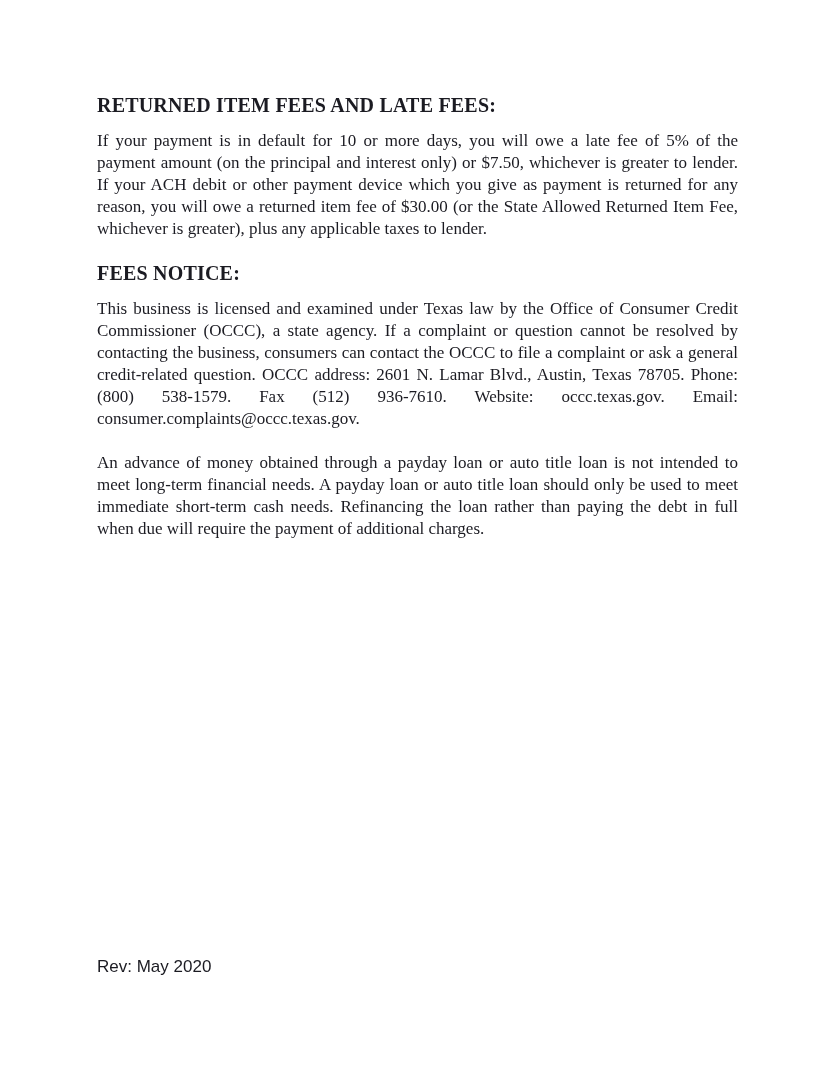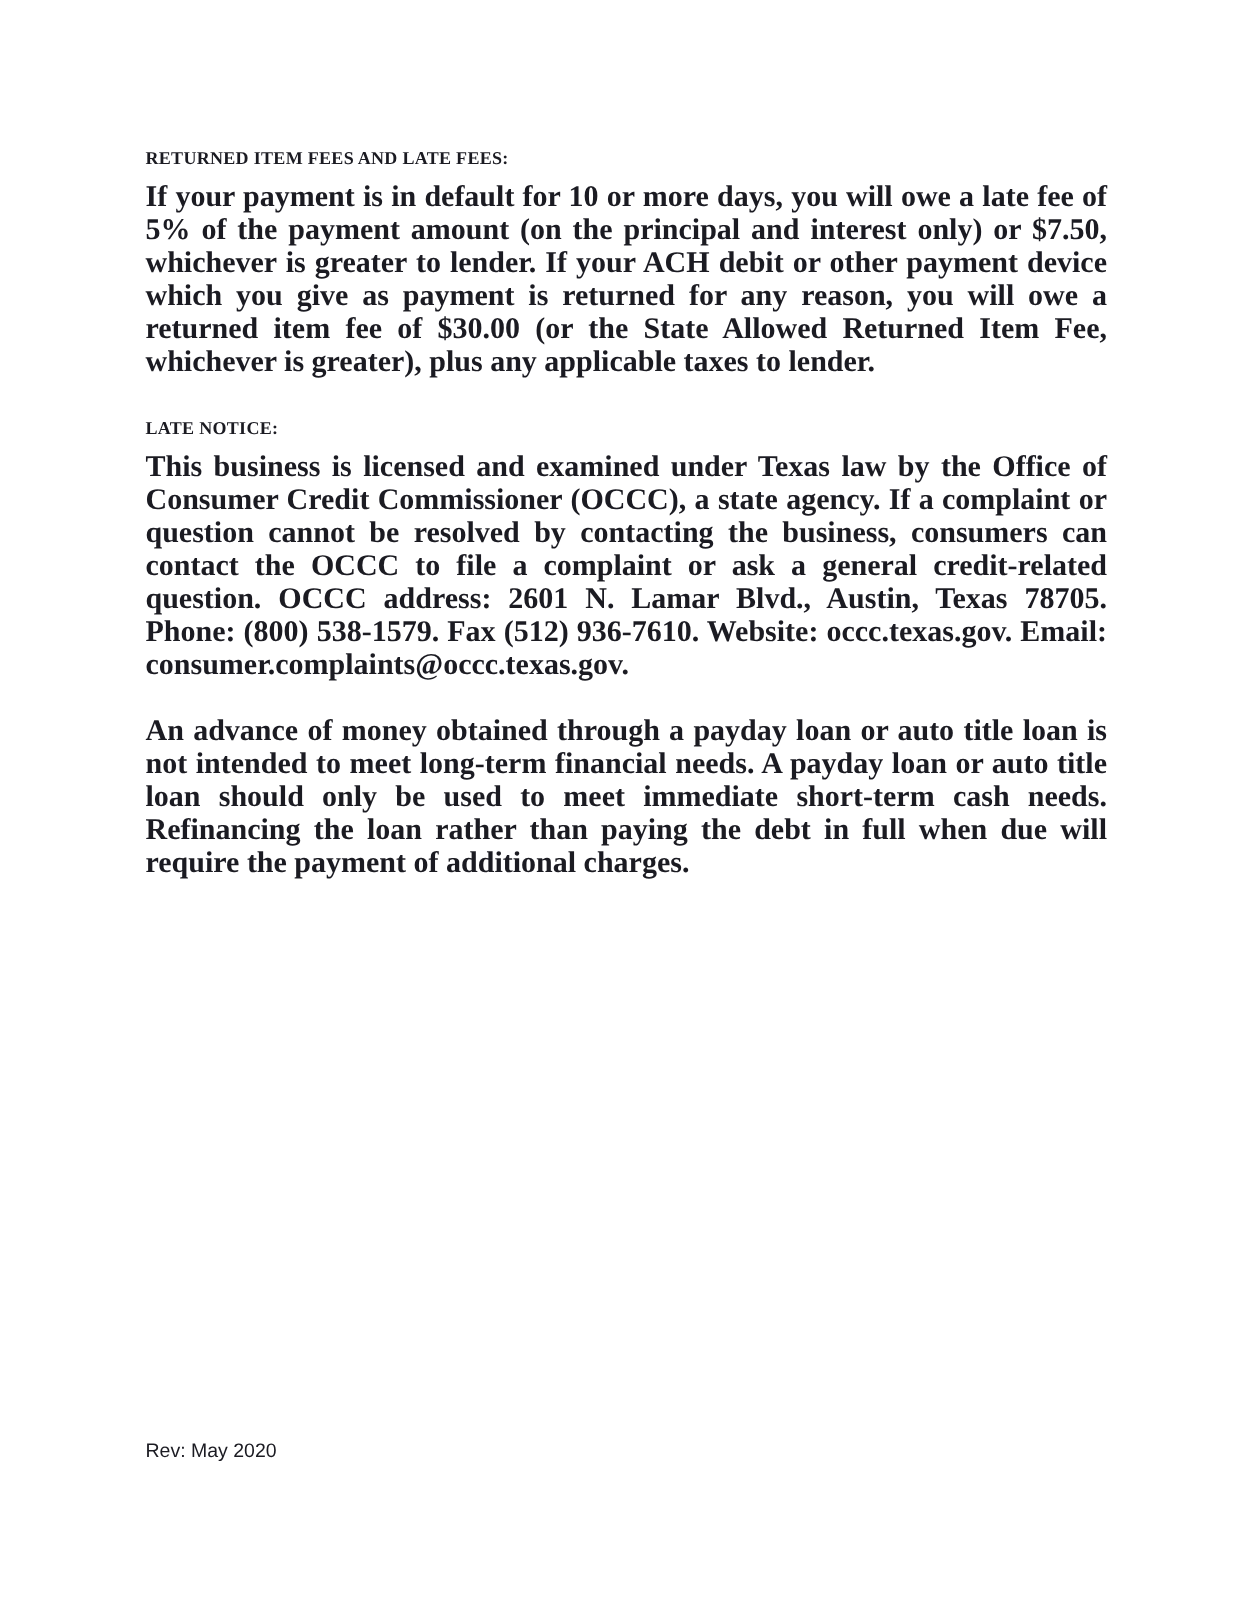--- a/index.html
+++ b/index.html
@@ -19,57 +19,56 @@
   .content {
     position: absolute;
     left: 97px;
     top: 94px;
     width: 641px;
   }
   .doc-section {
     margin: 0;
   }
   .section-heading {
-    font-size: 12px;
+    font-size: 20px;
     line-height: 22px;
     font-weight: bold;
     margin: 0;
     letter-spacing: 0.2px;
   }
   .section-body {
-    font-size: 20px;
+    font-size: 17px;
     line-height: 22px;
-    margin: 4px 0 22px 0;
+    margin: 14px 0 22px 0;
     text-align: justify;
     text-justify: inter-word;
-    font-weight: bold;
   }
   .revision-footer {
     position: absolute;
     left: 97px;
     top: 960px;
     font-family: "Liberation Sans", sans-serif;
-    font-size: 13px;
+    font-size: 17px;
     line-height: 13px;
     color: #1b1b22;
   }
 </style>
 </head>
 <body>
 
 <div class="page">
   <div class="content">
 
     <section class="doc-section">
       <h2 class="section-heading">RETURNED ITEM FEES AND LATE FEES:</h2>
       <p class="section-body">If your payment is in default for 10 or more days, you will owe a late fee of 5% of the payment amount (on the principal and interest only) or $7.50, whichever is greater to lender. If your ACH debit or other payment device which you give as payment is returned for any reason, you will owe a returned item fee of $30.00 (or the State Allowed Returned Item Fee, whichever is greater), plus any applicable taxes to lender.</p>
     </section>
 
     <section class="doc-section">
-      <h2 class="section-heading">LATE NOTICE:</h2>
+      <h2 class="section-heading">FEES NOTICE:</h2>
       <p class="section-body">This business is licensed and examined under Texas law by the Office of Consumer Credit Commissioner (OCCC), a state agency. If a complaint or question cannot be resolved by contacting the business, consumers can contact the OCCC to file a complaint or ask a general credit-related question. OCCC address: 2601 N. Lamar Blvd., Austin, Texas 78705. Phone: (800) 538-1579. Fax (512) 936-7610. Website: occc.texas.gov. Email: consumer.complaints@occc.texas.gov.</p>
     </section>
 
     <section class="doc-section">
       <p class="section-body">An advance of money obtained through a payday loan or auto title loan is not intended to meet long-term financial needs. A payday loan or auto title loan should only be used to meet immediate short-term cash needs. Refinancing the loan rather than paying the debt in full when due will require the payment of additional charges.</p>
     </section>
 
   </div>
 
   <div class="revision-footer">Rev: May 2020</div>

